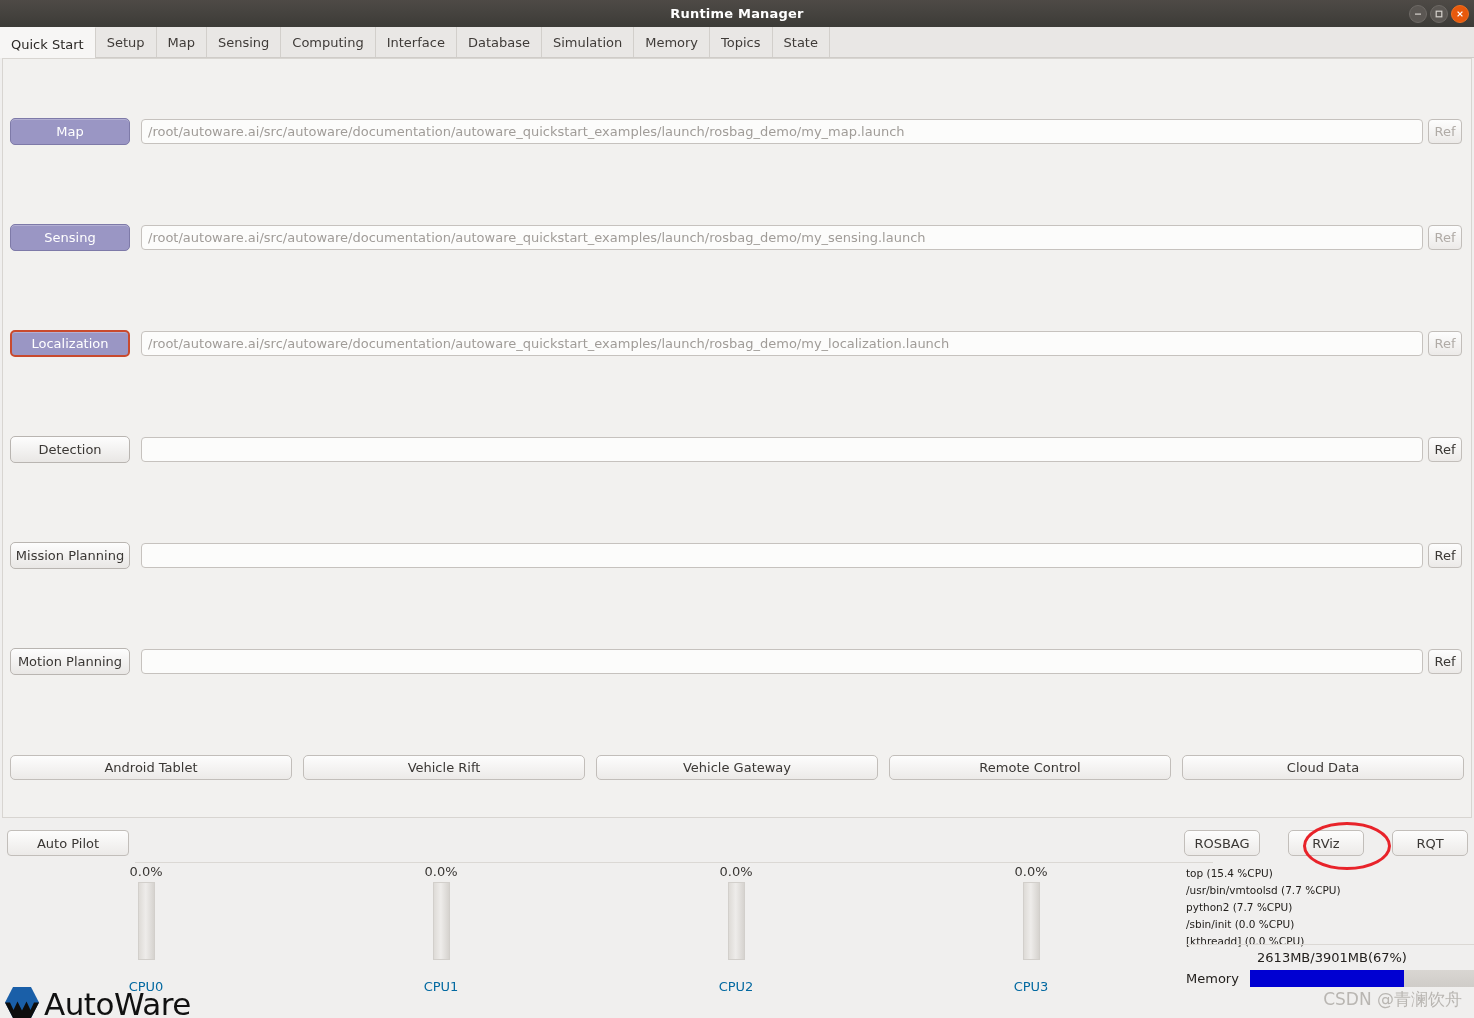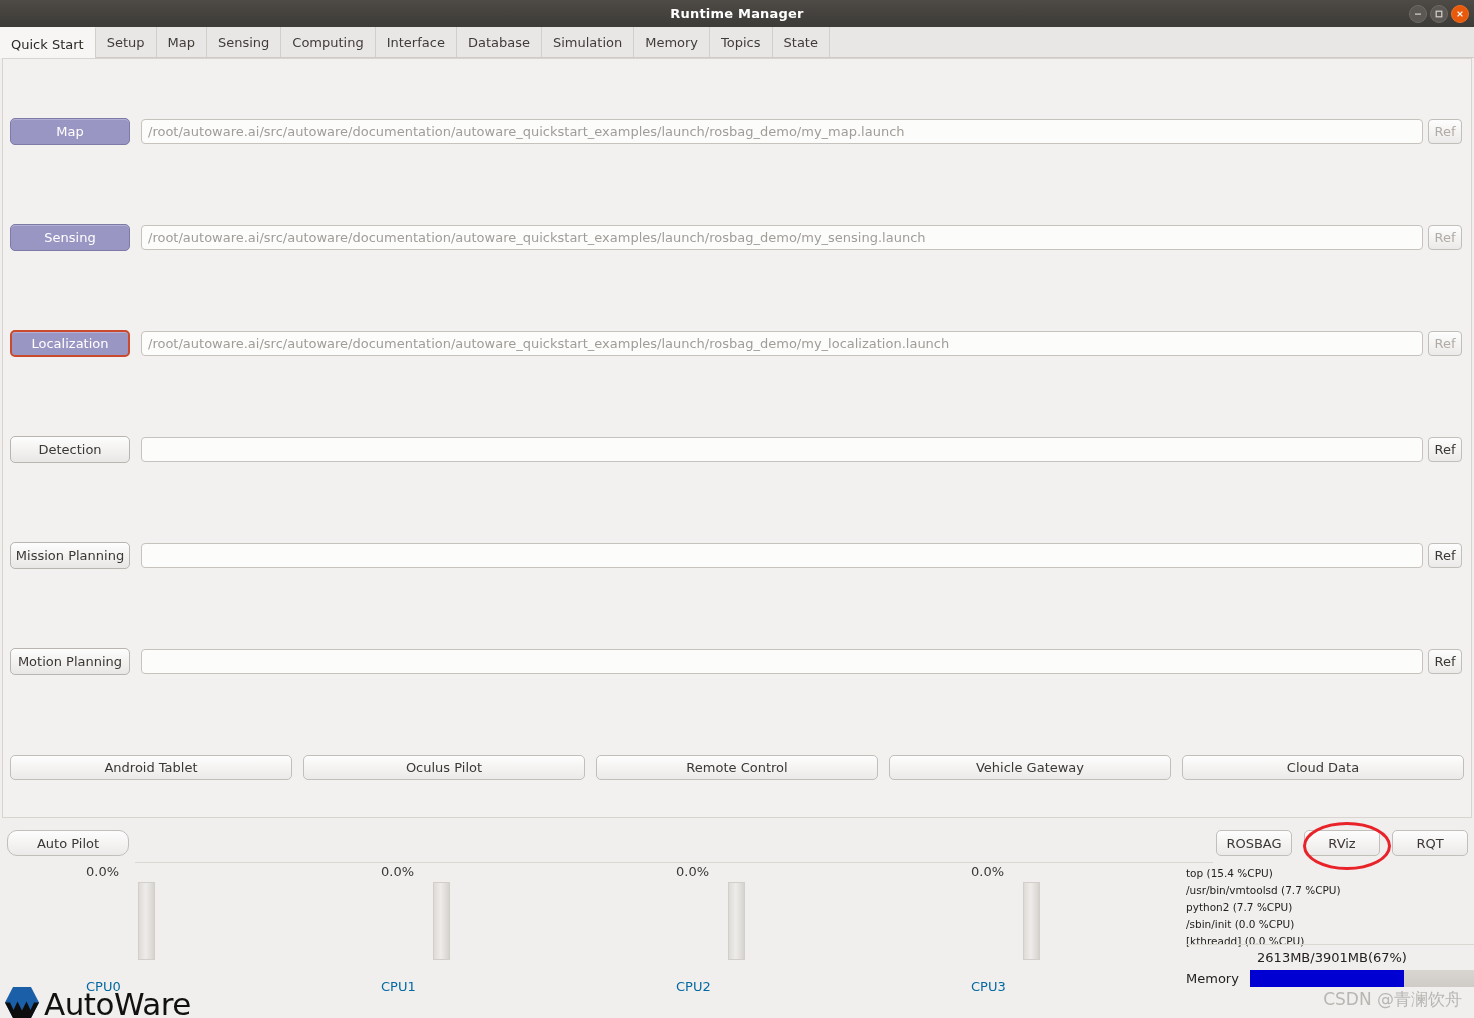--- a/index.html
+++ b/index.html
@@ -190,35 +190,35 @@
   .actionbar {
     position: absolute;
     left: 0; top: 822px;
     width: 1474px; height: 42px;
   }
   .autopilot {
     position: absolute;
     left: 7px; top: 8px;
     width: 122px; height: 26px;
     box-sizing: border-box;
-    border-radius: 10px;
+    border-radius: 4px;
     background: linear-gradient(to bottom, #fdfdfd, #eceae8);
     border: 1px solid #c2beba;
     font-size: 13px;
     color: #3a3734;
     display: flex;
     align-items: center;
     justify-content: center;
     cursor: default;
   }
   .rightbtns {
     position: absolute;
     right: 6px; top: 8px;
     display: flex;
-    gap: 12px;
+    gap: 28px;
   }
   .rightbtn {
     width: 76px; height: 26px;
     box-sizing: border-box;
     border-radius: 5px;
     background: linear-gradient(to bottom, #fdfdfd, #eceae8);
     border: 1px solid #c2beba;
     font-size: 13px;
     color: #3a3734;
     display: flex;
@@ -244,21 +244,21 @@
   
   .cpus {
     position: absolute;
     left: 0; top: 864px;
     width: 1180px; height: 130px;
   }
   .cpu {
     position: absolute;
     top: 0;
     width: 120px;
-    text-align: left;
+    text-align: center;
   }
   .cpu .pct {
     font-size: 13px;
     color: #3a3734;
     line-height: 16px;
   }
   .cpu .gauge {
     margin: 2px auto 0;
     width: 17px;
     height: 78px;
@@ -433,23 +433,23 @@
     </div>
 
     <div class="row" style="top:588px">
       <div class="modbtn">Motion Planning</div>
       <div class="pathfield"></div>
       <div class="refbtn">Ref</div>
     </div>
 
     <div class="widerow">
       <div class="widebtn">Android Tablet</div>
-      <div class="widebtn">Oculus Pilot</div>
+      <div class="widebtn">Vehicle Rift</div>
+      <div class="widebtn">Vehicle Gateway</div>
       <div class="widebtn">Remote Control</div>
-      <div class="widebtn">Vehicle Gateway</div>
       <div class="widebtn">Cloud Data</div>
     </div>
 
   </div>
 
   <div class="actionbar">
     <div class="autopilot">Auto Pilot</div>
     <div class="rightbtns">
       <div class="rightbtn">ROSBAG</div>
       <div class="rightbtn">RViz</div>

